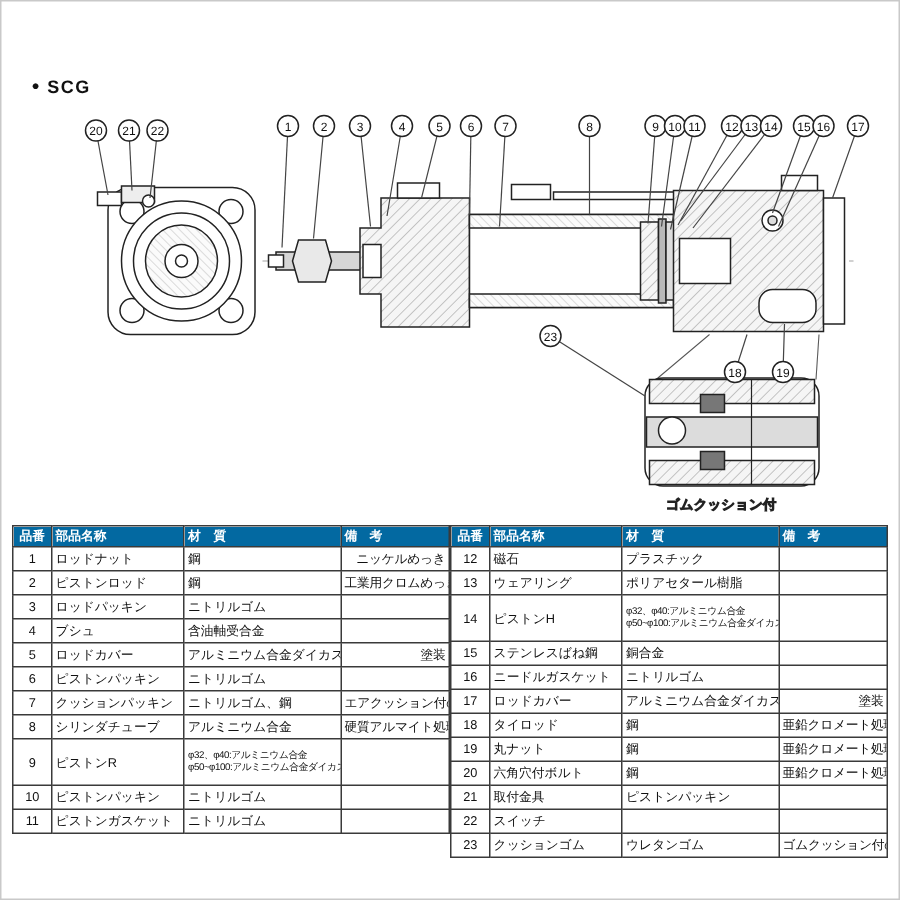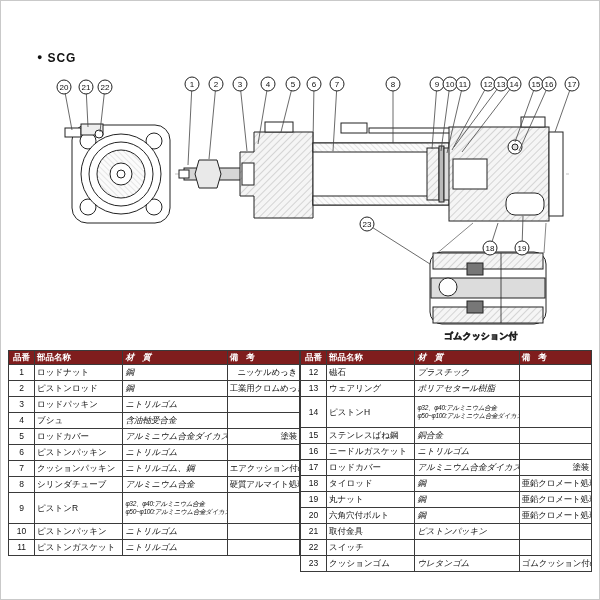--- a/index.html
+++ b/index.html
@@ -1,39 +1,39 @@
 <!DOCTYPE html>
 <html><head>
 <meta charset="utf-8">
 <style>
   html,body{margin:0;padding:0;background:#fff;}
   .page{
     position:relative;width:600px;height:600px;box-sizing:border-box;
     background:#fff;border:1px solid #c9c9c9;overflow:hidden;
     font-family:"Liberation Sans", sans-serif;color:#111;
   }
-  .scg-label{position:absolute;left:36px;top:50px;font-size:12px;font-weight:bold;letter-spacing:1px;}
+  .scg-label{position:absolute;left:20px;top:50px;font-size:12px;font-weight:bold;letter-spacing:1px;}
   .scg-label .bullet{font-size:9px;vertical-align:2px;margin-right:4px;}
   svg.drawing{position:absolute;left:0;top:60px;}
   svg text{font-family:"Liberation Sans", sans-serif;}
   .balloon circle{fill:#fff;stroke:#222;stroke-width:1;}
   .balloon text{font-size:8px;fill:#111;text-anchor:middle;}
   .balloon line{stroke:#444;stroke-width:0.8;}
   .detail-caption{font-size:9px;fill:#111;}
   .tables{position:absolute;left:7px;top:349px;display:flex;align-items:flex-start;}
   table.parts{border-collapse:collapse;table-layout:fixed;width:292px;}
   .parts th,.parts td{
     border:1px solid #3a3a3a;padding:0 2px;height:15px;line-height:1.05;
     font-size:8.5px;white-space:nowrap;overflow:hidden;vertical-align:middle;
   }
-  .parts th{background:#7f1d1d;color:#fff;font-weight:bold;height:13px;font-size:8.5px;text-align:left;}
+  .parts th{background:#0369a1;color:#fff;font-weight:bold;height:13px;font-size:8.5px;text-align:left;}
   .parts th.col-no{text-align:center;}
   .col-no{width:26px;text-align:center;}
   .col-name{width:88px;margin-left:38px;}
-  .col-mat{width:104px;font-size:8px;font-style:italic;}
+  .col-mat{width:104px;font-size:8px;}
   .col-rem{width:72px;font-size:7.5px;letter-spacing:-0.2px;text-align:right;}
   tr.tall td{height:30px;}
   .mat-line{font-size:6.5px;letter-spacing:-0.3px;line-height:1.25;}
 </style>
 </head>
 <body>
 
 <div class="page">
 
   <div class="scg-label">

